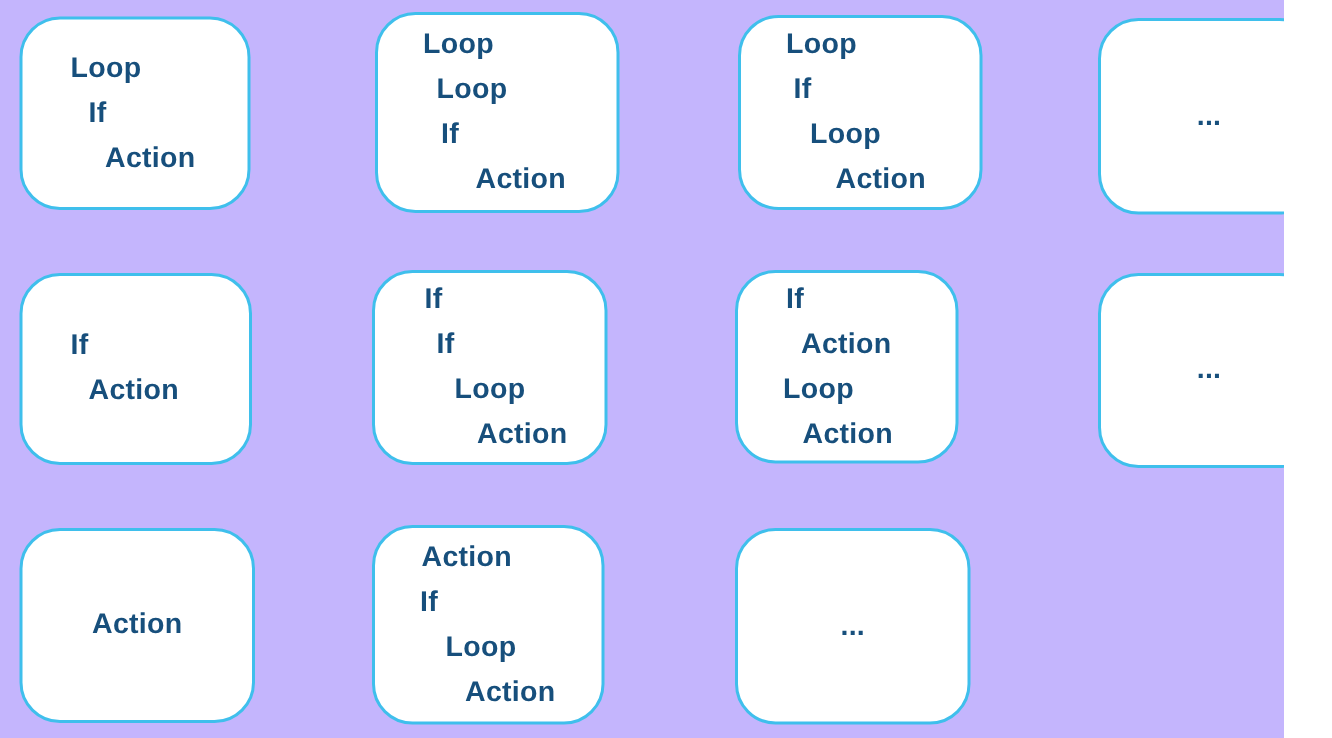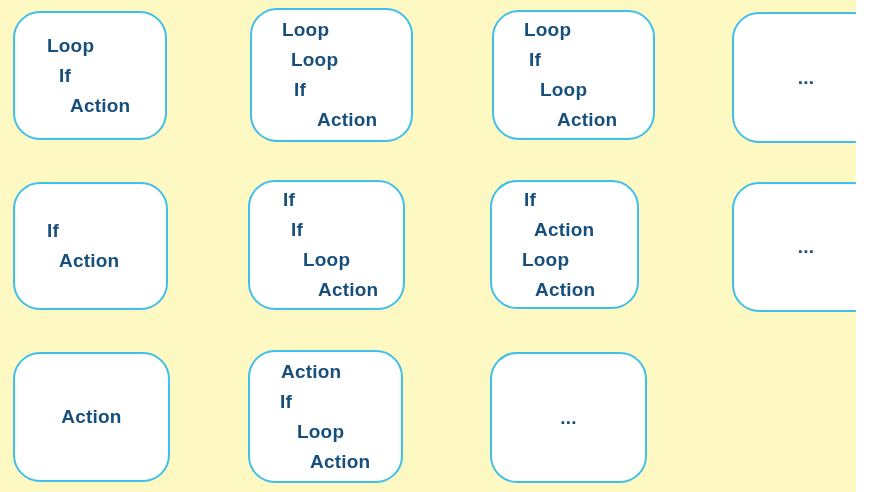--- a/index.html
+++ b/index.html
@@ -4,21 +4,21 @@
 <style>
   html, body {
     margin: 0;
     padding: 0;
     background: #ffffff;
   }
   .canvas {
     position: relative;
     width: 856px;
     height: 492px;
-    background: #fef9c3;
+    background: #c4b5fd;
     overflow: hidden;
     font-family: "Liberation Sans", sans-serif;
   }
   .card {
     position: absolute;
     box-sizing: border-box;
     border: 2px solid var(--card-border, #3FBFEC);
     border-radius: 27px;
     background: #ffffff;
     display: flex;

